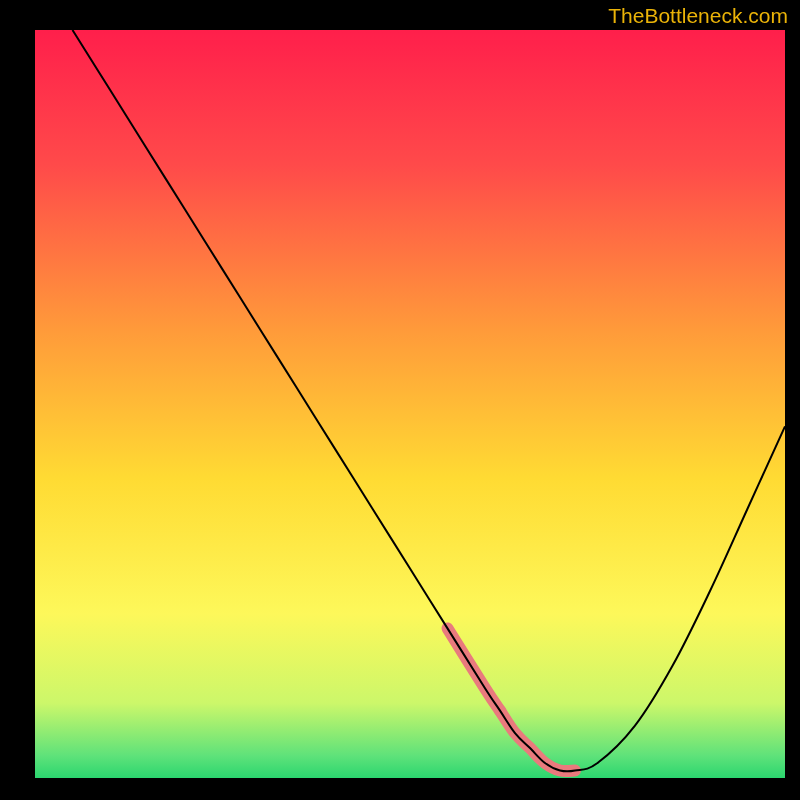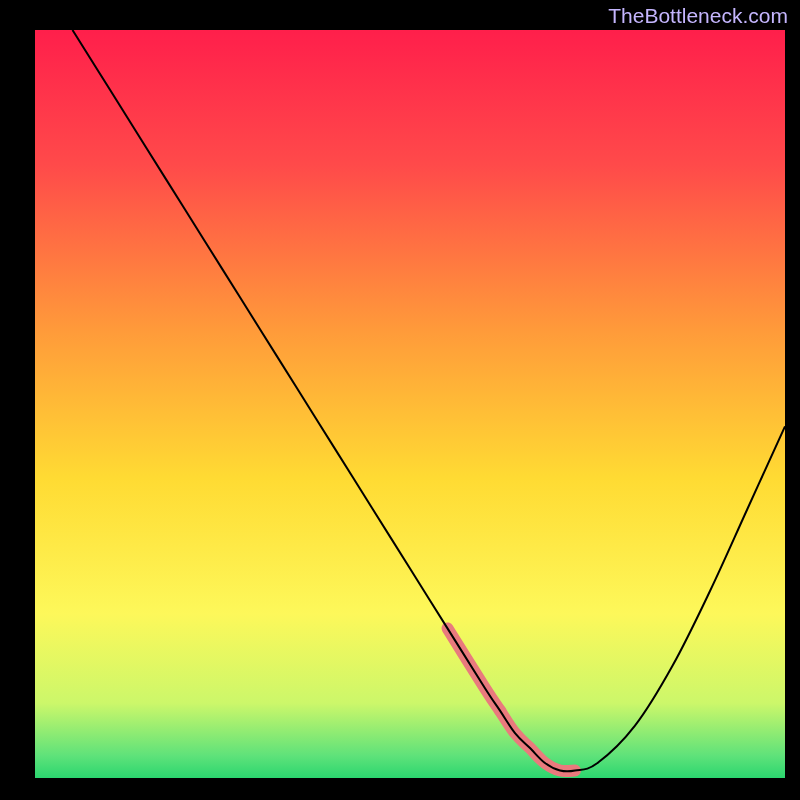--- a/index.html
+++ b/index.html
@@ -13,21 +13,21 @@
   .frame {
     position: relative;
     width: 800px;
     height: 800px;
     background: #000;
   }
   .watermark {
     position: absolute;
     top: 4px;
     right: 12px;
-    color: #c4b5fd;
+    color: #eab308;
     font-family: Arial, Helvetica, sans-serif;
     font-size: 21px;
     font-weight: 500;
     z-index: 10;
     margin-left: 7px;
   }
   svg {
     position: absolute;
     top: 0;
     left: 0;

